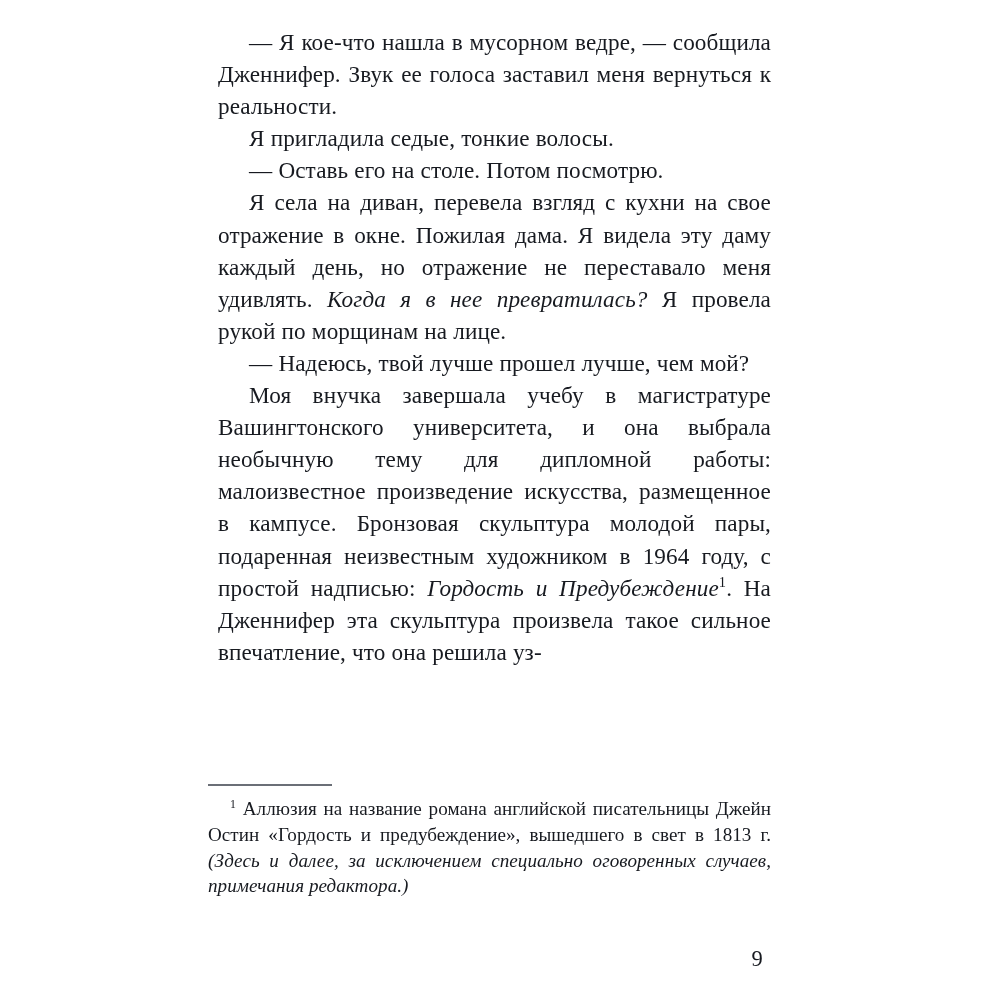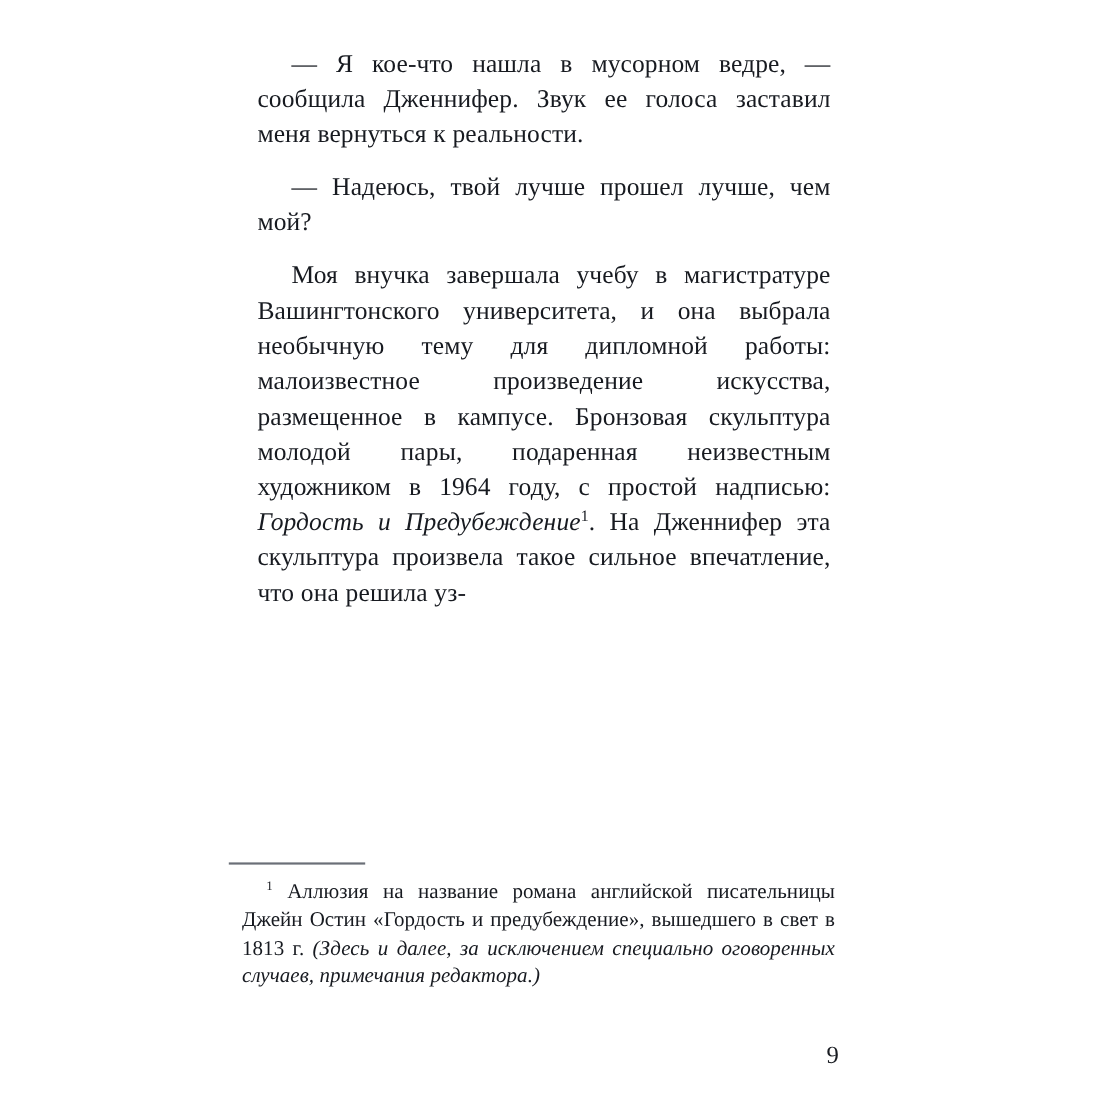--- a/index.html
+++ b/index.html
@@ -26,21 +26,21 @@
 
   
   .body-column {
     position: absolute;
     left: 218px;
     top: 26px;
     width: 553px;
   }
 
   .para {
-    margin: 16px;
+    margin: 0;
     font-size: 23.2px;
     line-height: 32.1px;
     text-align: justify;
     text-justify: inter-word;
     text-indent: 31px;
     hyphens: manual;
     letter-spacing: 0.1px;
     word-spacing: 0.2px;
     color: #171a20;
   }
@@ -66,21 +66,21 @@
   }
 
   .footnote-rule {
     width: 124px;
     height: 2px;
     background: #6b6f77;
     margin: 0 0 10px 0;
   }
 
   .footnote-text {
-    margin: 12px;
+    margin: 0;
     font-size: 19.1px;
     line-height: 25.8px;
     text-align: justify;
     text-justify: inter-word;
     text-indent: 22px;
     letter-spacing: 0.05px;
     color: #171a20;
   }
 
   .footnote-text i,
@@ -106,20 +106,23 @@
     color: #171a20;
   }
 </style>
 </head>
 <body>
 
 <div class="page">
 
   <div class="body-column">
     <p class="para"><span>— Я кое-что нашла в мусорном ведре, — сообщила Дженнифер. Звук ее голоса заставил меня вернуться к реальности.</span></p>
+    <p class="para"><span>Я пригладила седые, тонкие волосы.</span></p>
+    <p class="para"><span>— Оставь его на столе. Потом посмотрю.</span></p>
+    <p class="para"><span>Я села на диван, перевела взгляд с кухни на свое отражение в окне. Пожилая дама. Я видела эту даму каждый день, но отражение не переставало меня удивлять. </span><i>Когда я в нее превратилась?</i><span> Я провела рукой по морщинам на лице.</span></p>
     <p class="para"><span>— Надеюсь, твой лучше прошел лучше, чем мой?</span></p>
     <p class="para"><span>Моя внучка завершала учебу в магистратуре Вашингтонского университета, и она выбрала необычную тему для дипломной работы: малоизвестное произведение искусства, размещенное в кампусе. Бронзовая скульптура молодой пары, подаренная неизвестным художником в 1964 году, с простой надписью: </span><i>Гордость и Предубеждение</i><sup class="fn-marker">1</sup><span>. На Дженнифер эта скульптура произвела такое сильное впечатление, что она решила уз-</span></p>
   </div>
 
   <div class="footnote-block">
     <div class="footnote-rule"></div>
     <p class="footnote-text"><sup class="fn-num">1</sup><span><span> Аллюзия на название романа английской писательницы Джейн Остин «Гордость и предубеждение», вышедшего в свет в 1813 г. </span><i>(Здесь и далее, за исключением специально оговоренных случаев, примечания редактора.)</i></span></p>
   </div>
 
   <div class="folio">9</div>

